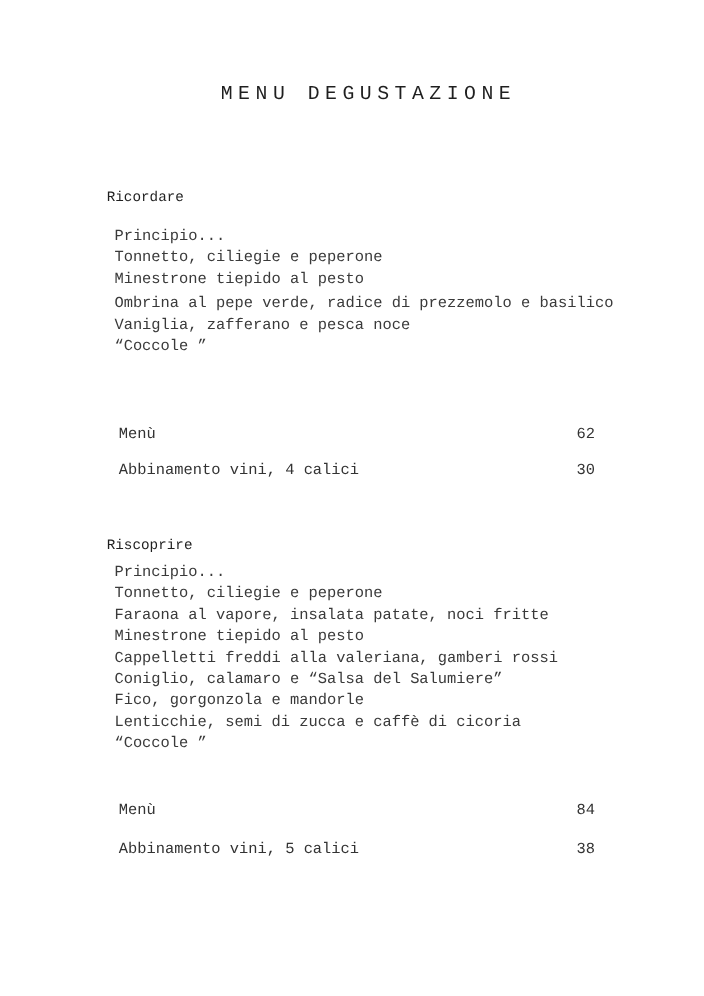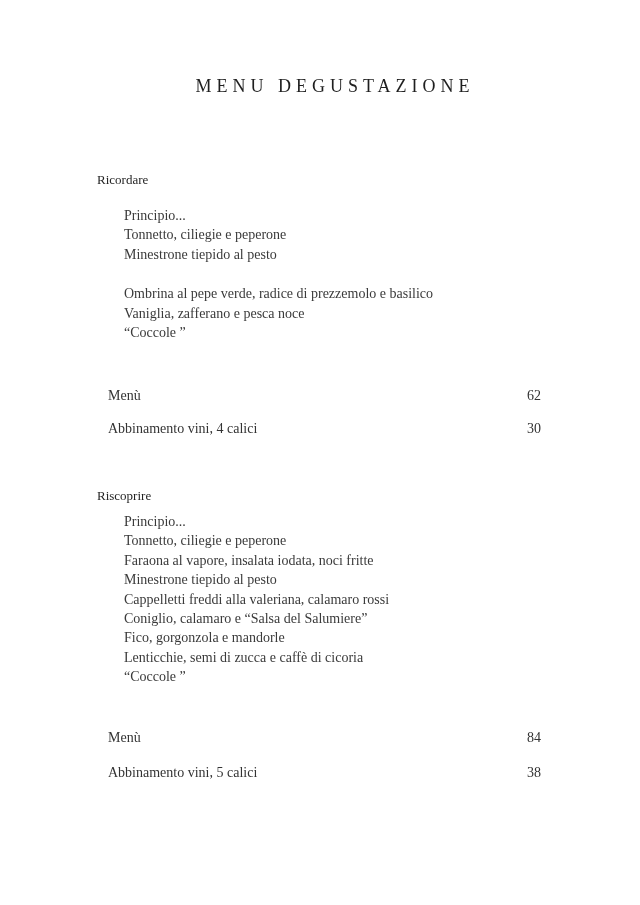--- a/index.html
+++ b/index.html
@@ -5,21 +5,21 @@
   html, body {
     margin: 0;
     padding: 0;
     background: #ffffff;
   }
   .page {
     position: relative;
     width: 640px;
     height: 905px;
     background: #ffffff;
-    font-family: Liberation Serif, serif;
+    font-family: Liberation Mono, monospace;
     color: #3a3a3a;
     overflow: hidden;
   }
   .menu-title {
     position: absolute;
     top: 77px;
     left: 0;
     width: 640px;
     box-sizing: border-box;
     padding-left: 30px;
@@ -37,31 +37,31 @@
     margin: 0;
     font-size: 13px;
     font-weight: 400;
     line-height: 20px;
     color: #1f1f1f;
   }
   .heading-ricordare { top: 170px; }
   .heading-riscoprire { top: 486px; }
   .items {
     position: absolute;
-    left: 124px;
+    left: 104px;
     margin: 0;
     padding: 0;
     list-style: none;
     font-size: 14px;
     line-height: 19.4px;
     color: #3a3a3a;
   }
   .items-ricordare { top: 206px; }
   .items-riscoprire { top: 512px; }
-  .items li.gap { margin-top: 20px; }
+  .items li.gap { margin-top: 3px; }
   .items li.alt { padding-left: 15px; }
   .items li.alt em {
     font-style: italic;
     margin-right: 12px;
   }
   .price-row {
     position: absolute;
     left: 108px;
     right: 99px;
     display: flex;
@@ -101,23 +101,23 @@
       <span>Abbinamento vini, 4 calici</span>
       <span>30</span>
     </div>
   </section>
 
   <section>
     <h2 class="section-heading heading-riscoprire">Riscoprire</h2>
     <ul class="items items-riscoprire">
       <li>Principio...</li>
       <li>Tonnetto, ciliegie e peperone</li>
-      <li>Faraona al vapore, insalata iodata, noci fritte</li>
+      <li>Faraona al vapore, insalata patate, noci fritte</li>
       <li>Minestrone tiepido al pesto</li>
-      <li>Cappelletti freddi alla valeriana, calamaro rossi</li>
+      <li>Cappelletti freddi alla valeriana, gamberi rossi</li>
       <li>Coniglio, calamaro e “Salsa del Salumiere”</li>
       <li>Fico, gorgonzola e mandorle</li>
       <li>Lenticchie, semi di zucca e caffè di cicoria</li>
       <li>“Coccole ”</li>
     </ul>
     <div class="price-row pr-2a">
       <span>Menù</span>
       <span>84</span>
     </div>
     <div class="price-row pr-2b">

